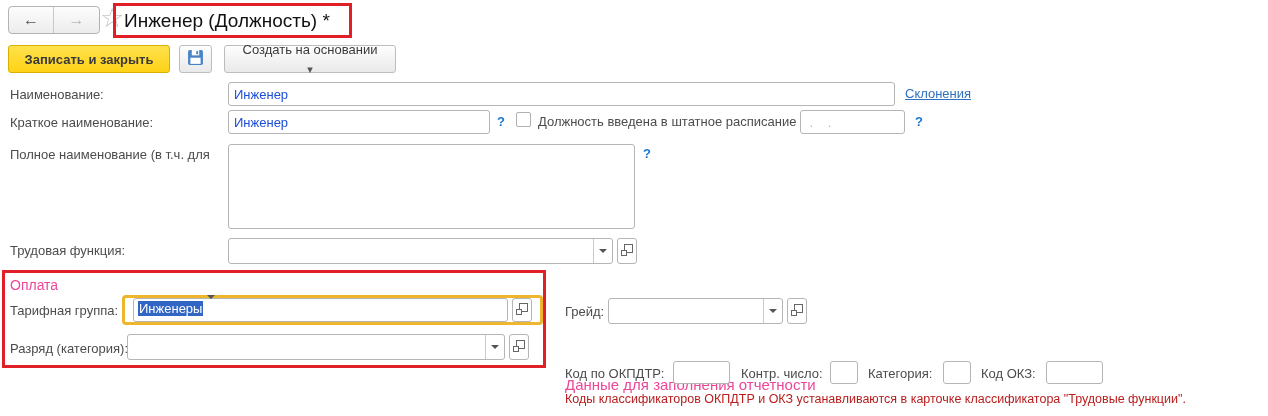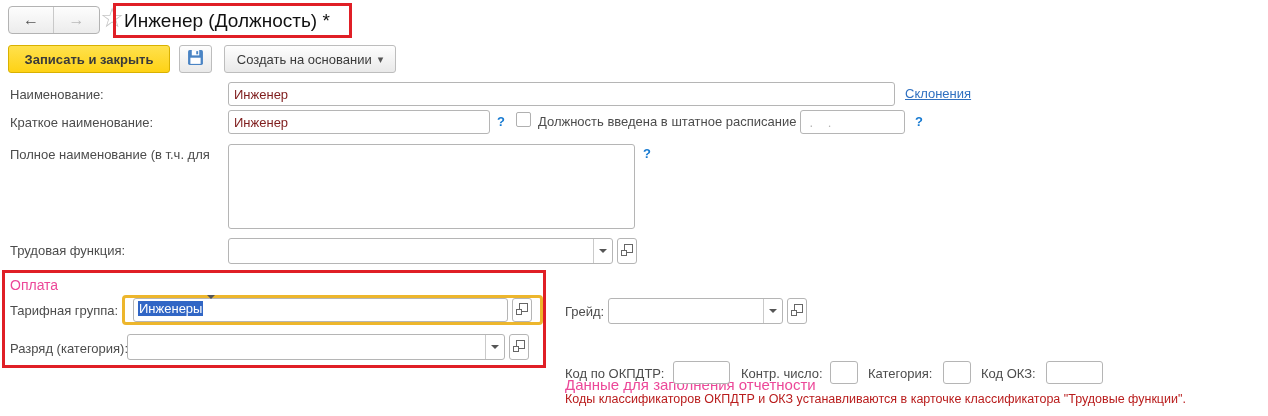--- a/index.html
+++ b/index.html
@@ -21,27 +21,27 @@
                  border:3px solid #e01f26; display:flex; align-items:center; }
   .title { padding-left:8px; font-size:19px; color:#111; white-space:nowrap; }
 
   
   .btn { position:absolute; height:28px; display:flex; align-items:center; justify-content:center;
          border:1px solid #bdbdbd; border-radius:3px; background:linear-gradient(#fefefe,#e9e9e9);
          color:#3a3a3a; cursor:default; }
   .btn-primary { left:8px; top:45px; width:162px; background:linear-gradient(#ffe14d,#fed215);
                  border:1px solid #d9b100; font-weight:bold; color:#3a3a3a; }
   .btn-save { left:179px; top:45px; width:33px; }
-  .btn-create { left:224px; top:45px; width:172px; gap:6px; }
+  .btn-create { left:224px; top:45px; width:172px; gap:6px;flex-direction:column; }
   .dd-glyph { font-size:11px; color:#555; }
 
   
   .lbl { position:absolute; color:#4c4c4c; white-space:nowrap; }
   .field { position:absolute; border:1px solid #b5b5b5; border-radius:3px; background:#fff;
-           font-family:"Liberation Sans", sans-serif; font-size:13px; color:#7f1d1d; padding:0 5px; }
+           font-family:"Liberation Sans", sans-serif; font-size:13px; color:#1d4ed8; padding:0 5px; }
   input.field::placeholder { color:#b5b5b5; }
   textarea.field { resize:none; padding:3px 5px; }
   .link { position:absolute; color:#2f70c0; text-decoration:underline; white-space:nowrap; }
   .help { position:absolute; color:#177ad1; font-weight:bold; font-size:13px; }
   .checkbox { position:absolute; width:15px; height:15px; border:1px solid #b0b0b0;
               border-radius:2px; background:#fff; }
 
   
   .combo { position:absolute; display:flex; border:1px solid #b5b5b5; border-radius:3px; background:#fff; }
   .combo .val { flex:1; padding:2px 5px; overflow:hidden; white-space:nowrap; }

